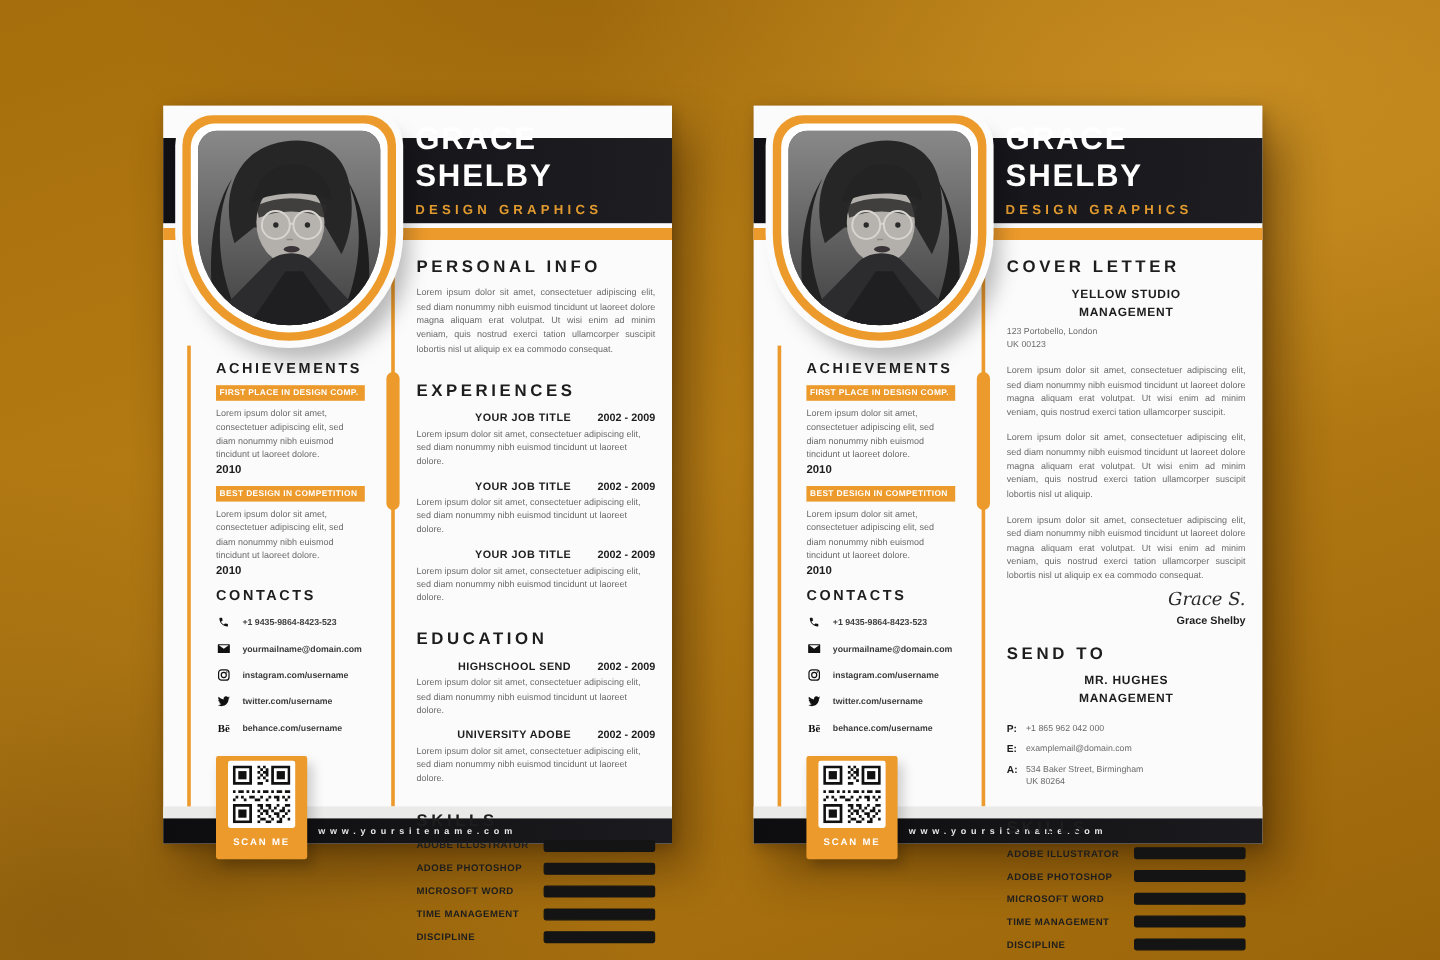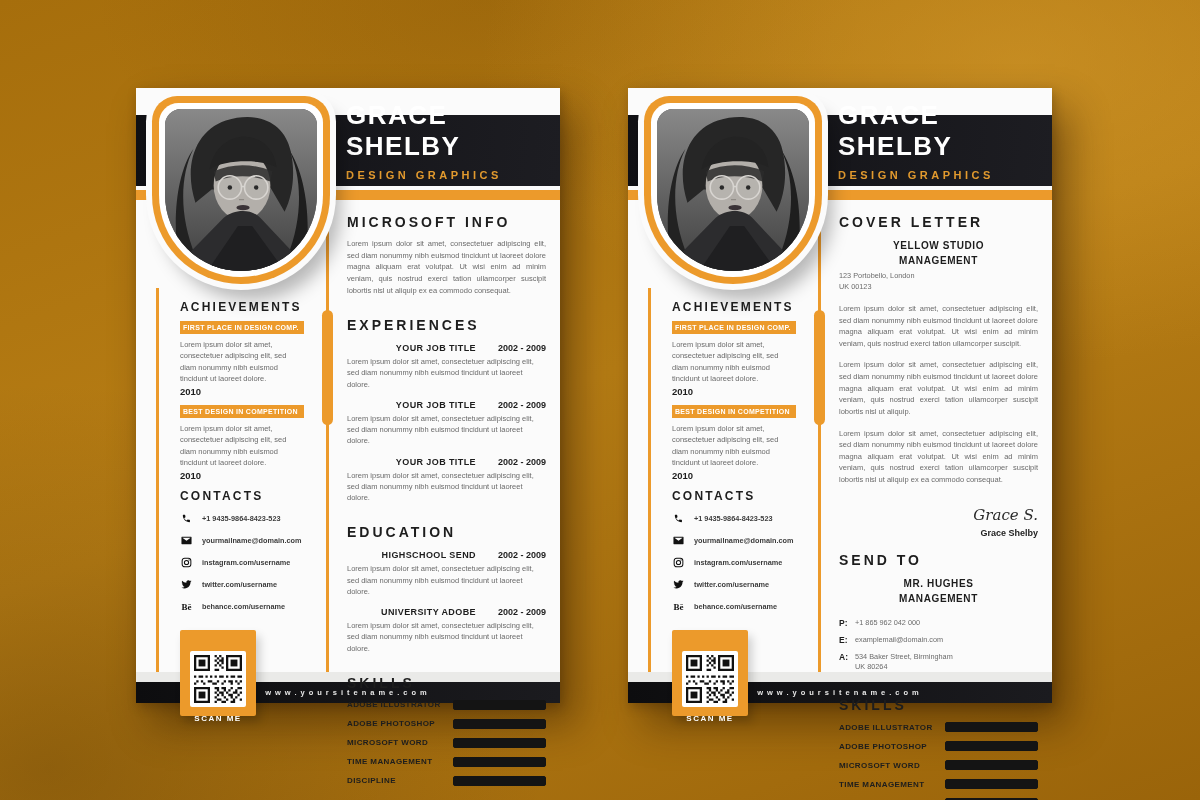--- a/index.html
+++ b/index.html
@@ -57,21 +57,21 @@
     padding:3px 3px; margin:7px 0 5px 0; white-space:nowrap; }
   .small-text { font-size:7.5px; color:#6b6b6b; line-height:1.5; }
   .year { font-size:9.5px; font-weight:bold; color:#1d1d1d; margin:2px 0 8px 0; }
   .contacts { margin-top:4px; }
   .c-row { display:flex; align-items:center; margin-top:9px; }
   .c-icon { width:13px; height:13px; flex:0 0 13px; display:flex; align-items:center; justify-content:center; margin-right:9px; }
   .c-icon svg { width:11px; height:11px; }
   .c-icon .be { font-size:9px; font-weight:bold; color:#111; font-family:"Liberation Serif",serif; }
   .c-val { font-size:7.3px; color:#3c3c3c; font-weight:600; }
   .qr-box { margin-top:17px; width:76px; height:86px; background:#EC9A2B; border-radius:2px;
-    display:flex; flex-direction:column; align-items:center; padding-top:21px;
+    display:flex; flex-direction:column; align-items:center; padding-top:4px;
     box-shadow: 4px 6px 10px rgba(0,0,0,0.18); }
   .qr-white { width:56px; height:56px; background:#fff; border-radius:2px; padding:4px; }
   .qr-white svg { width:100%; height:100%; display:block; }
   .qr-label { color:#fff; font-size:8px; font-weight:bold; letter-spacing:1.5px; margin-top:7px; }
 
   
   .main-col { position:absolute; left:211px; top:126px; width:199px; z-index:4; }
   .main-h { font-size:14px; font-weight:bold; letter-spacing:3px; color:#1d1d1d; margin-bottom:8px; }
   .para { font-size:7.5px; color:#6b6b6b; line-height:1.55; text-align:justify; }
   .sect { margin-top:21px; }
@@ -83,21 +83,21 @@
 
   .skill-row { display:flex; align-items:center; justify-content:space-between; margin-top:9px; }
   .skill-label { font-size:8px; font-weight:bold; color:#1d1d1d; letter-spacing:0.4px; }
   .skill-bar { width:93px; height:10px; background:#141414; border:1.5px solid #141414; border-radius:2px; overflow:hidden; }
   .skill-fill { height:100%; background:#EC9A2B; border-radius:1px; }
 
   
   .recip { font-size:10px; font-weight:bold; color:#1d1d1d; letter-spacing:0.6px; line-height:1.5; margin-bottom:3px;text-align:center; }
   .addr { font-size:7.3px; color:#6b6b6b; line-height:1.5; }
   .cl-para { margin-top:10px; }
-  .sig-block { margin-top:20px; text-align:right; }
+  .sig-block { margin-top:4px; text-align:right; }
   .sig-script { font-family:"DejaVu Serif", serif; font-style:italic; font-size:15px; color:#2a2a2a; }
   .sig-name { font-size:9px; font-weight:bold; color:#1d1d1d; margin-top:4px; }
   .sendto-rows { margin-top:12px; }
   .st-row { display:flex; margin-top:6px; }
   .st-label { width:16px; flex:0 0 16px; font-size:8.5px; font-weight:bold; color:#1d1d1d; }
   .st-val { font-size:7.3px; color:#6b6b6b; line-height:1.5; }
 </style>
 </head>
 <body>
 
@@ -212,21 +212,21 @@
             <rect x="2" y="16" width="3" height="3"></rect>
           <path d="M9 0h1v1H9zM11 0h1v1h-1zM10 1h1v1h-1zM12 1h1v1h-1zM9 2h1v1H9zM11 2h2v1h-2zM10 3h1v1h-1zM12 3h1v1h-1zM9 4h1v1H9zM11 4h1v1h-1zM12 5h1v1h-1zM9 6h2v1H9zM0 9h1v1H0zM2 9h2v1H2zM5 9h1v1H5zM7 9h1v1H7zM9 9h1v1H9zM11 9h2v1h-2zM14 9h1v1h-1zM16 9h2v1h-2zM19 9h2v1h-2zM1 11h1v1H1zM3 11h1v1H3zM6 11h2v1H6zM10 11h1v1h-1zM13 11h1v1h-1zM15 11h2v1h-2zM18 11h1v1h-1zM20 11h1v1h-1zM0 12h1v1H0zM4 12h1v1H4zM8 12h2v1H8zM12 12h1v1h-1zM16 12h1v1h-1zM19 12h1v1h-1zM9 14h2v1H9zM12 14h2v1h-2zM16 14h1v1h-1zM19 14h2v1h-2zM10 15h1v1h-1zM13 15h1v1h-1zM15 15h1v1h-1zM18 15h1v1h-1zM9 16h1v1H9zM11 16h2v1h-2zM14 16h1v1h-1zM17 16h2v1h-2zM20 16h1v1h-1zM10 17h1v1h-1zM12 17h1v1h-1zM15 17h2v1h-2zM19 17h1v1h-1zM9 18h1v1H9zM13 18h1v1h-1zM16 18h1v1h-1zM18 18h1v1h-1zM10 19h2v1h-2zM14 19h1v1h-1zM17 19h1v1h-1zM20 19h1v1h-1zM9 20h1v1H9zM12 20h2v1h-2zM16 20h2v1h-2z"></path>
         </svg>
       </div>
       <div class="qr-label">SCAN ME</div>
     </div>
   </div>
 
   <div class="main-col">
     <div>
-      <div class="main-h">MICROSOFT INFO</div>
+      <div class="main-h">PERSONAL INFO</div>
       <div class="para">Lorem ipsum dolor sit amet, consectetuer adipiscing elit, sed diam nonummy nibh euismod tincidunt ut laoreet dolore magna aliquam erat volutpat. Ut wisi enim ad minim veniam, quis nostrud exerci tation ullamcorper suscipit lobortis nisl ut aliquip ex ea commodo consequat.</div>
     </div>
 
     <div class="sect">
       <div class="main-h">EXPERIENCES</div>
       <div class="entry">
         <div class="entry-row">
           <span class="entry-title">YOUR JOB TITLE</span>
           <span class="entry-dates">2002 - 2009</span>
         </div>

